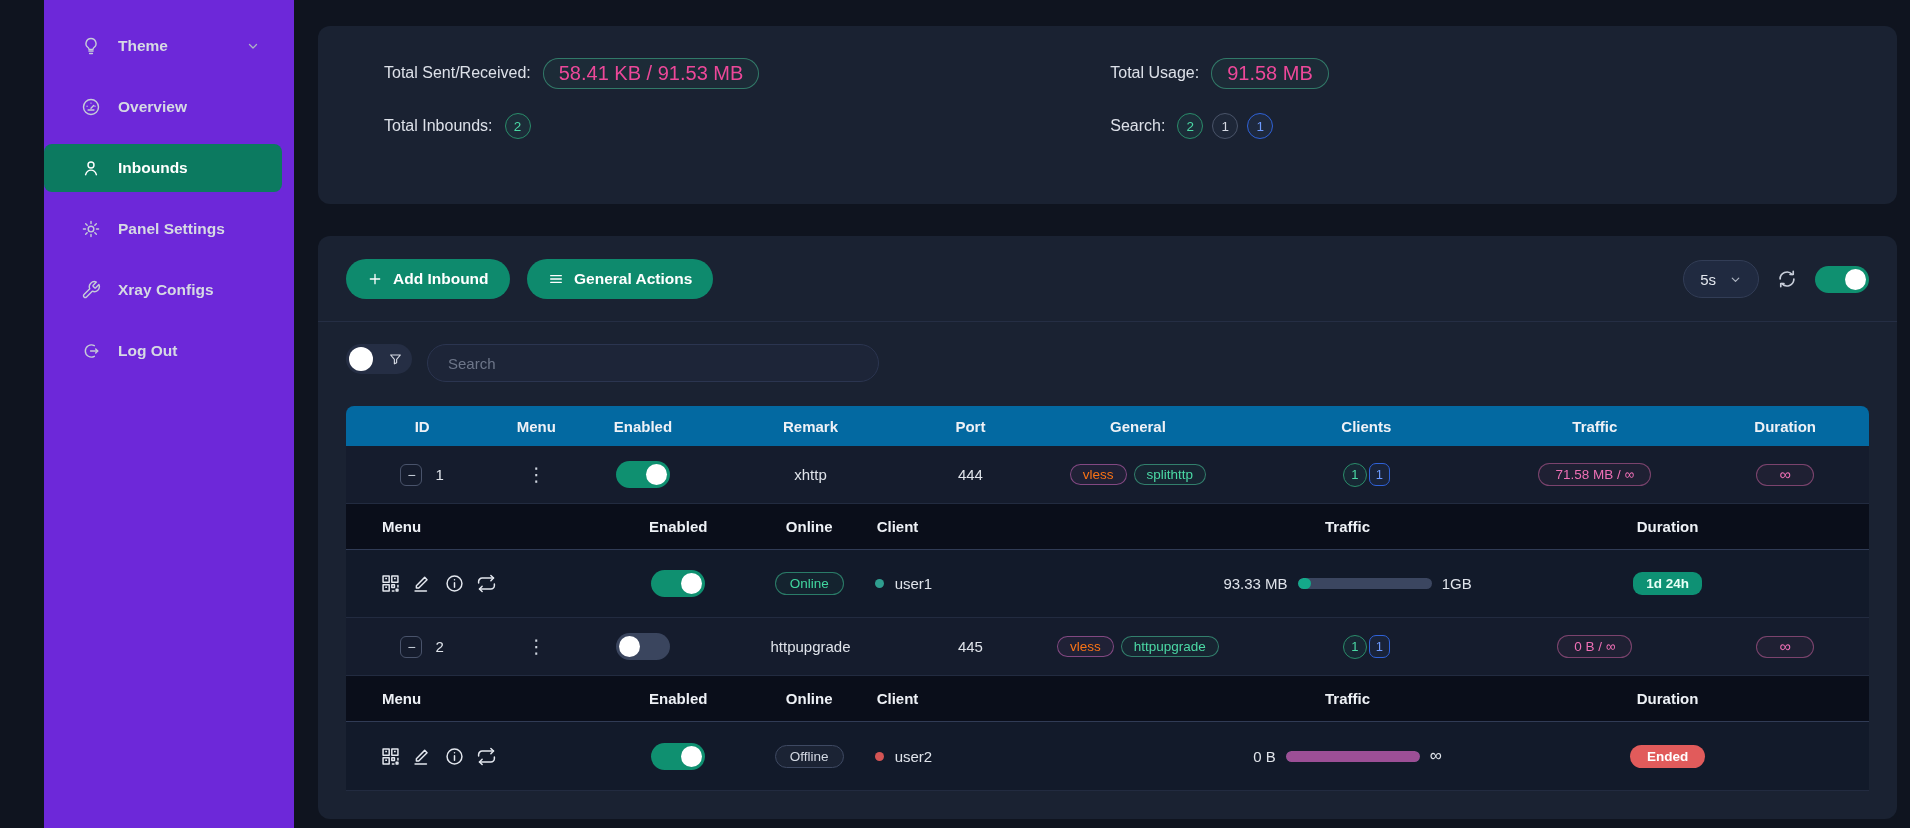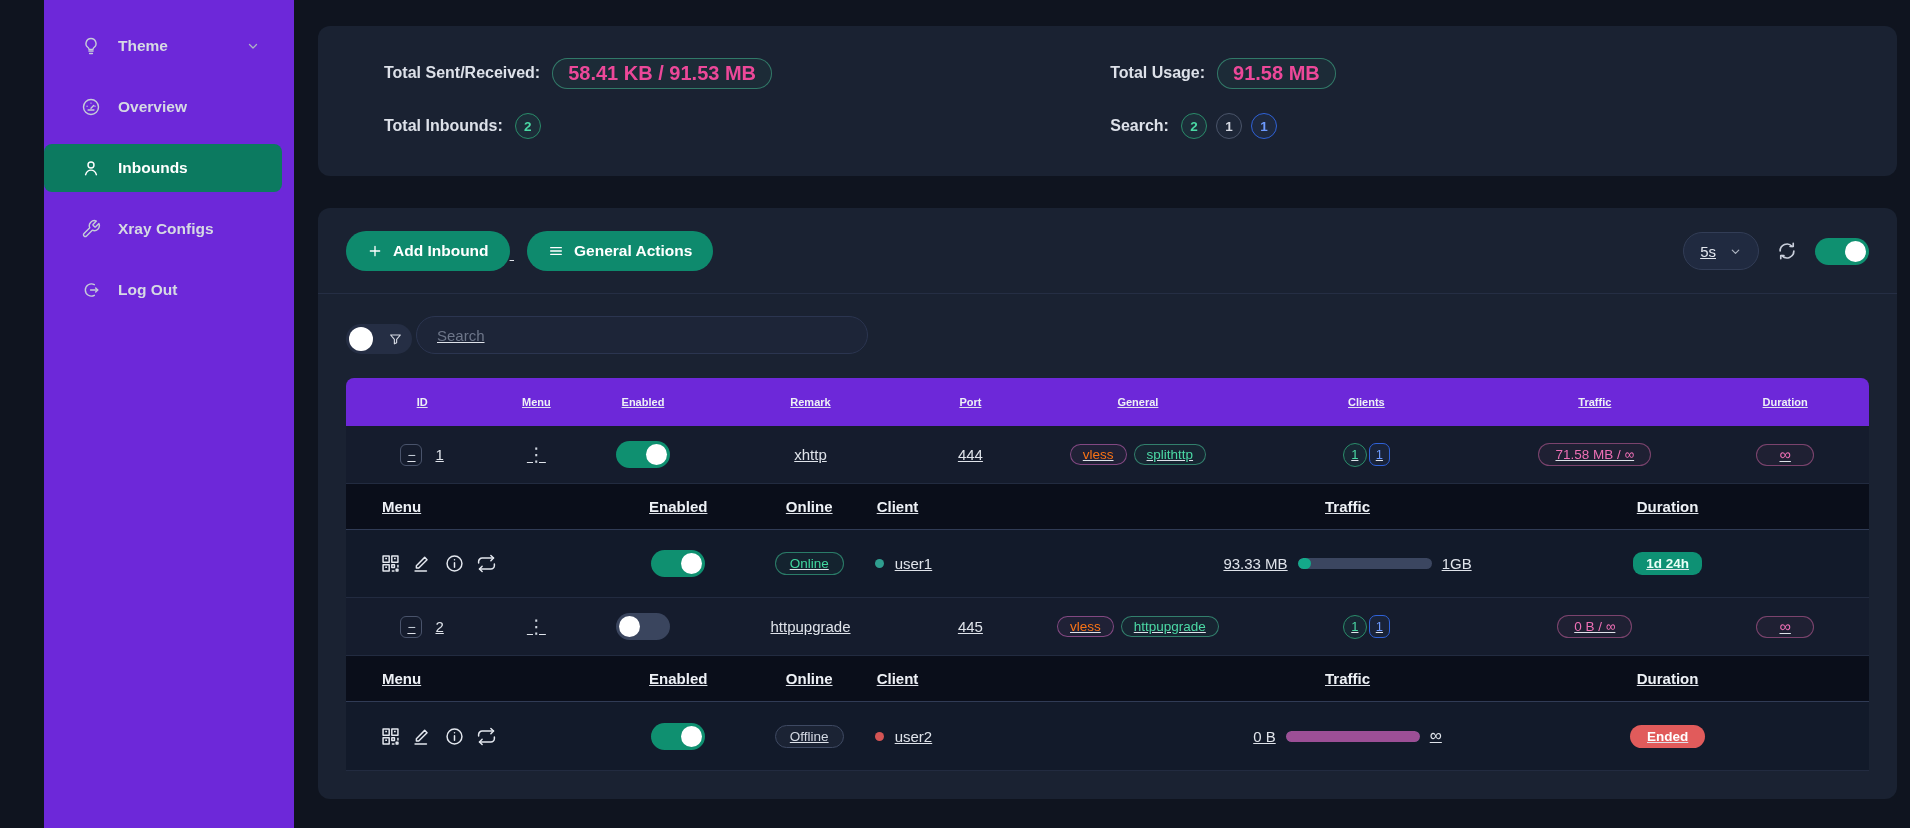--- a/index.html
+++ b/index.html
@@ -23,73 +23,73 @@
   .side-item .icn { color:#c6ccd8; flex:none; }
   .side-item.active { background:#0c7a60; color:#ffffff; margin-left:0; border-radius:8px; margin-right:12px; }
   .side-item.active .icn { color:#ffffff; }
   .side-item .chev { margin-left:auto; margin-right:22px; color:#aeb5c2; }
 
   
   .main { flex:1; padding:26px 13px 0 24px; }
   .card { background:#1a2232; border-radius:12px; }
 
   
-  .stats { height:150px; padding:33px 0 0 66px; display:flex;font-weight:bold; }
+  .stats { height:178px; padding:33px 0 0 66px; display:flex; }
   .stats-col { display:flex; flex-direction:column; gap:25px; }
   .stats-col.left { width:48%; }
   .stat-line { display:flex; align-items:center; gap:12px; font-size:16px; color:#dde1e9; height:28px; }
   .pill-badge {
     display:inline-flex; align-items:center; justify-content:center;
     padding:3px 15px; border-radius:999px; font-size:20px;
     border:1px solid rgba(75,217,165,.45); color:#ec4899; background:rgba(75,217,165,.05);
   }
   .circ { width:26px; height:26px; border-radius:50%; display:inline-flex; align-items:center; justify-content:center; font-size:13.5px; }
   .circ.green { border:1px solid #2a8c6a; color:#4bd9a5; background:rgba(75,217,165,.06); }
   .circ.gray  { border:1px solid #4a5469; color:#d6dae3; background:#1e2738; }
   .circ.blue  { border:1px solid #2f62d8; color:#6e9bff; background:rgba(110,155,255,.06); }
   .circ-group { display:flex; gap:9px; }
 
   
-  .panel { margin-top:32px; padding-bottom:28px;text-decoration:underline; }
+  .panel { margin-top:32px; padding-bottom:28px; }
   .toolbar { display:flex; align-items:center; justify-content:space-between; padding:23px 28px 22px; border-bottom:1px solid #252e44; }
   .btn {
     height:40px; border:none; border-radius:20px; padding:0 21px;
     background:#0e8a6d; color:#fff; font-size:15.5px; font-weight:600; font-family:inherit;
     display:inline-flex; align-items:center; gap:10px; cursor:pointer;
   }
   .btn + .btn { margin-left:13px; }
   .tb-right { display:flex; align-items:center; }
   .select-pill {
     height:38px; border-radius:19px; background:#202a40; border:1px solid #323d56;
     display:flex; align-items:center; gap:13px; padding:0 16px; font-size:15px; color:#e3e7ee; cursor:pointer;
   }
   .refresh { margin:0 17px; color:#c9cfdb; cursor:pointer; background:none; border:none; }
   .switch { position:relative; width:54px; height:27px; border-radius:14px; background:#3a455e; cursor:pointer; flex:none; }
   .switch .knob { position:absolute; top:3px; left:3px; width:21px; height:21px; border-radius:50%; background:#fff; }
   .switch.on { background:#0f9070; }
   .switch.on .knob { left:auto; right:3px; }
 
   
-  .search-row { display:flex; align-items:flex-end; gap:4px; padding:22px 28px 18px; }
+  .search-row { display:flex; align-items:flex-start; gap:15px; padding:22px 28px 18px; }
   .filter-pill {
     width:66px; height:30px; border-radius:15px; background:#252e44;
     display:flex; align-items:center; cursor:pointer;
   }
   .filter-pill .knob { width:24px; height:24px; border-radius:50%; background:#fff; margin-left:3px; flex:none; }
   .filter-pill .funnel { margin:0 9px 0 auto; color:#d6dae3; }
   .search-input {
     width:452px; height:38px; border-radius:19px; background:#1d2538; border:1px solid #2b3550;
     padding:0 20px; color:#dfe3ea; font-size:15px; font-family:inherit; outline:none;
   }
   .search-input::placeholder { color:#6d7689; }
 
   
   .table { margin:6px 28px 0; border-radius:8px 8px 0 0; overflow:hidden; border-bottom:1px solid #222b40; }
   .t-head, .t-row { display:grid; grid-template-columns:10% 5% 9% 13% 8% 14% 16% 14% 11%; align-items:center; }
-  .t-head { height:48px; background:#6d28d9; font-weight:700; font-size:11px; color:#eef1f6; }
+  .t-head { height:40px; background:#0369a1; font-weight:700; font-size:15px; color:#eef1f6; }
   .t-row  { height:58px; background:#151c2d; font-size:15px; border-bottom:1px solid #222b40; }
   .cell { text-align:center; justify-self:stretch; }
   .cell-flex { display:flex; align-items:center; justify-content:center; gap:7px; }
   .id-cell { display:flex; align-items:center; justify-content:center; gap:13px; }
   .expander {
     width:22px; height:22px; border-radius:6px; border:1.5px solid #49536b;
     color:#c9cfdb; font-size:14px; display:inline-flex; align-items:center; justify-content:center;
     background:none; cursor:pointer; line-height:1;
   }
   .dots { font-size:19px; color:#cfd5df; cursor:pointer; background:none; border:none; letter-spacing:0; }
@@ -159,20 +159,29 @@
   <div class="side-item active">
     <span class="icn">
       <svg width="20" height="20" viewBox="0 0 24 24" fill="none" stroke="currentColor" stroke-width="1.7" stroke-linecap="round" stroke-linejoin="round">
           <circle cx="12" cy="8.3" r="3.6"></circle>
           <path d="M5.5 20c1.2-3.7 3.6-5.5 6.5-5.5s5.3 1.8 6.5 5.5"></path>
         </svg>
     </span>
     <span>Inbounds</span>
   </div>
 
+  <div class="side-item">
+    <span class="icn">
+      <svg width="20" height="20" viewBox="0 0 24 24" fill="none" stroke="currentColor" stroke-width="1.7" stroke-linecap="round" stroke-linejoin="round">
+          <circle cx="12" cy="12" r="3.4"></circle>
+          <path d="M12 2.9v2.5M12 18.6v2.5M2.9 12h2.5M18.6 12h2.5M5.6 5.6l1.8 1.8M16.6 16.6l1.8 1.8M18.4 5.6l-1.8 1.8M7.4 16.6l-1.8 1.8"></path>
+        </svg>
+    </span>
+    <span>Panel Settings</span>
+  </div>
 
   <div class="side-item">
     <span class="icn">
       <svg width="20" height="20" viewBox="0 0 24 24" fill="none" stroke="currentColor" stroke-width="1.7" stroke-linecap="round" stroke-linejoin="round">
           <path d="M14.7 6.3a1 1 0 0 0 0 1.4l1.6 1.6a1 1 0 0 0 1.4 0l3.77-3.77a6 6 0 0 1-7.94 7.94l-6.91 6.91a2.12 2.12 0 0 1-3-3l6.91-6.91a6 6 0 0 1 7.94-7.94l-3.76 3.76z"></path>
         </svg>
     </span>
     <span>Xray Configs</span>
   </div>
 

